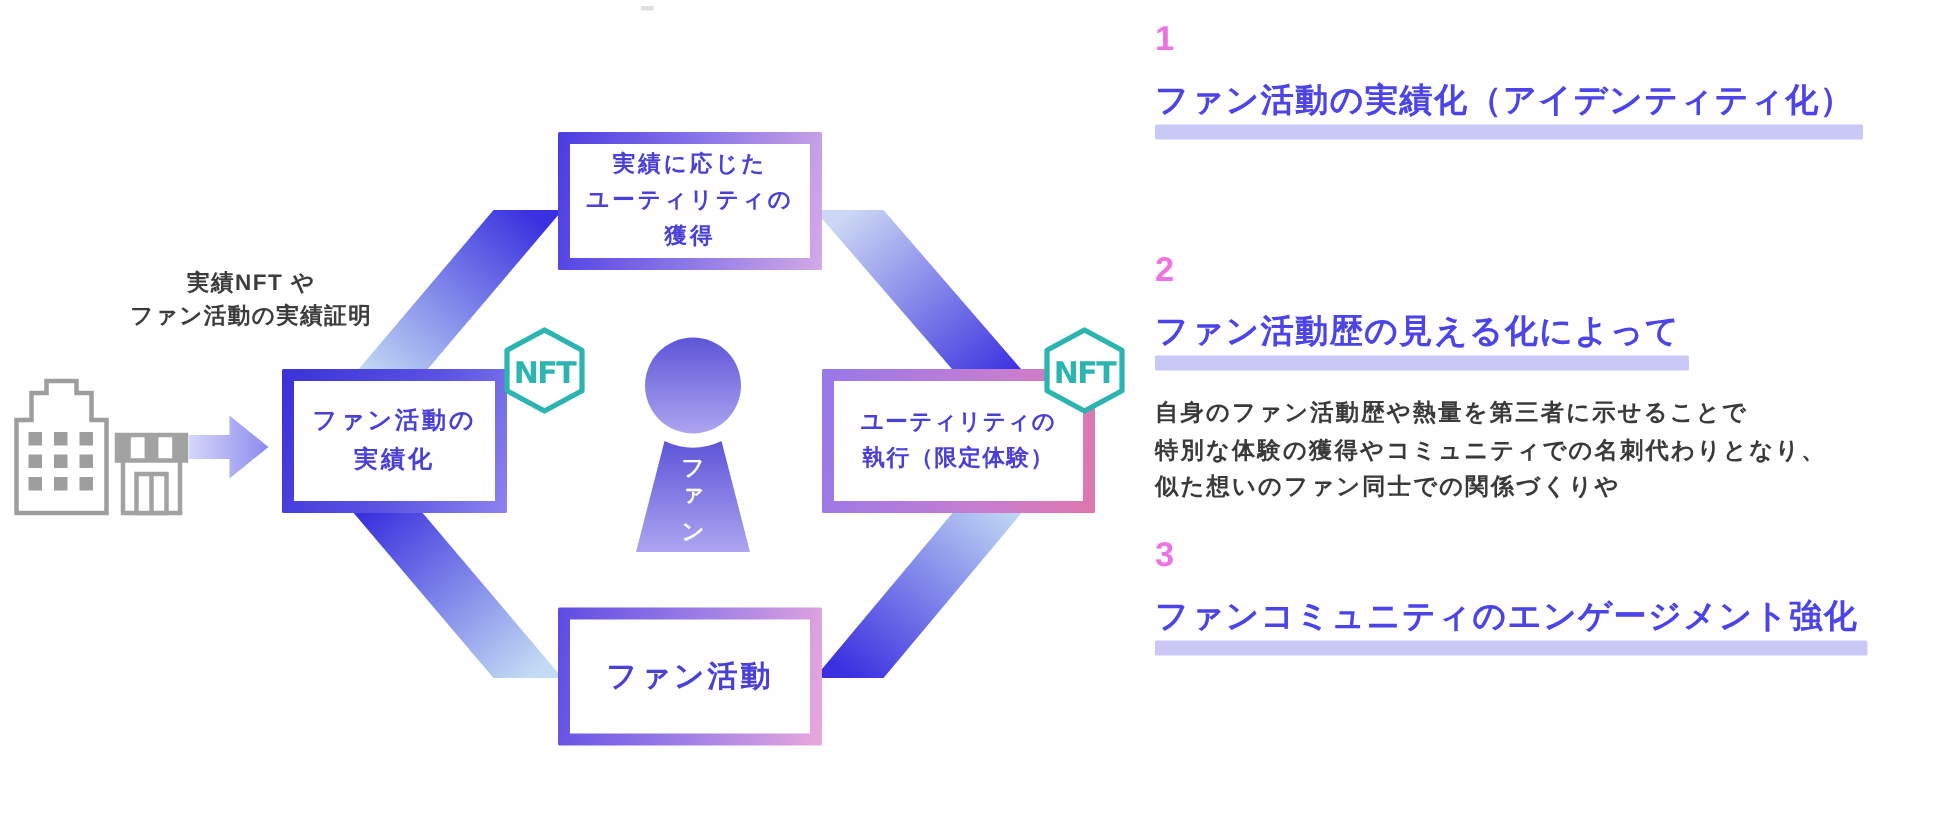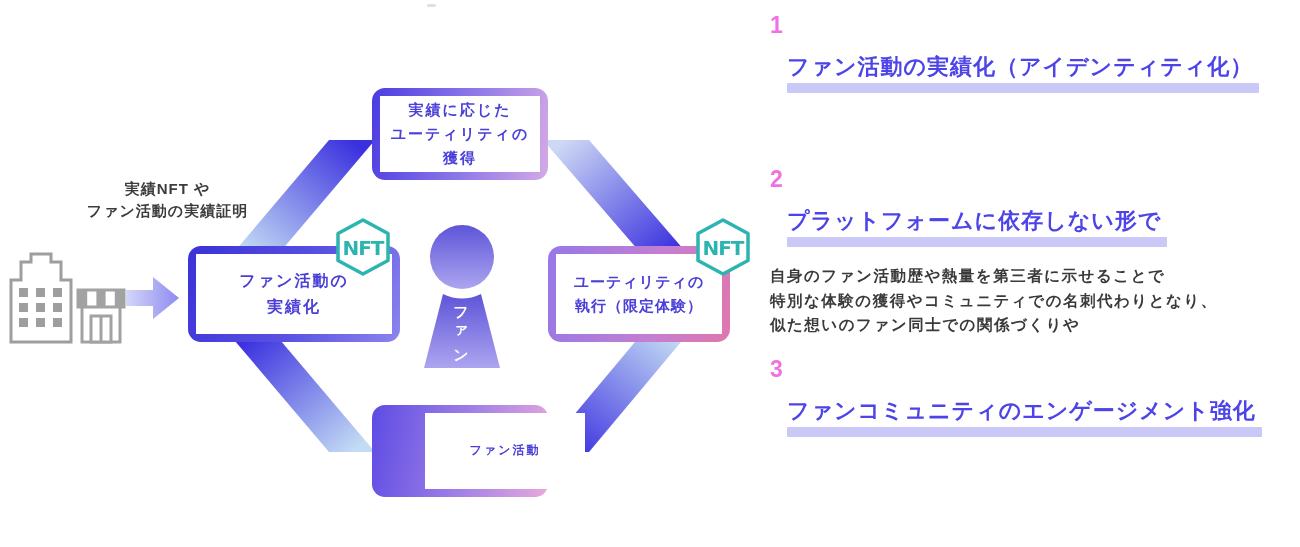--- a/index.html
+++ b/index.html
@@ -13,54 +13,54 @@
   .stray-mark { position:absolute; left:427px; top:4px; width:9px; height:3px;
                 background:#b9b9b9; opacity:.45; border-radius:2px; }
 
   .provider-label { position:absolute; left:55px; top:178px; width:225px;
                     text-align:center; font-size:15px; font-weight:600; color:#3c3c3c;
                     line-height:1.45; letter-spacing:1px; white-space:pre-line; }
 
   .provider-icons { position:absolute; left:8px; top:250px; }
   .arrow-icon { position:absolute; left:126px; top:276px; }
 
-  .cycle-box { position:absolute; padding:8px; border-radius:13px; }
+  .cycle-box { position:absolute; padding:8px; border-radius:1px; }
   .cycle-box .inner { width:100%; height:100%; background:#fff; display:flex;
                       align-items:center; justify-content:center; text-align:center;
                       font-weight:700; color:#4a40d8; letter-spacing:2px;
                       line-height:1.6; white-space:pre-line; }
   .box-top    { left:372px; top:88px;  width:176px; height:92px;
                 background:linear-gradient(100deg,#4b3ce2 0%,#8f7ae8 55%,#d4a9e6 100%); }
   .box-top .inner { font-size:15px; }
-  .box-left   { left:188px; top:246px; width:212px; height:96px;
+  .box-left   { left:188px; top:246px; width:150px; height:96px;
                 background:linear-gradient(115deg,#3a31d8 0%,#5a52e2 55%,#8c84ee 100%); }
   .box-left .inner { font-size:16px; }
   .box-right  { left:548px; top:246px; width:182px; height:96px;
                 background:linear-gradient(100deg,#9678e8 0%,#c57ed0 60%,#df77ae 100%); }
   .box-right .inner { font-size:15px; letter-spacing:1px; }
   .box-bottom { left:372px; top:405px; width:176px; height:92px;
                 background:linear-gradient(100deg,#5d4ce4 0%,#a382e6 55%,#e9a8dc 100%); }
-  .box-bottom .inner { font-size:12px;margin-left:45px; }
+  .box-bottom .inner { font-size:20px; }
 
   .nft-badge { position:absolute; width:56px; height:58px; }
   .nft-badge-left  { left:335px; top:218px; }
   .nft-badge-right { left:695px; top:218px; }
 
   .person-figure { position:absolute; left:405px; top:222px; }
   .person-label { position:absolute; left:450px; top:296px; width:22px;
                   writing-mode:vertical-rl; text-orientation:upright;
                   color:#ffffff; font-weight:700; font-size:15px;
                   letter-spacing:4px; line-height:22px; }
 
   
   .panel { position:absolute; left:770px; top:0; width:525px; height:547px; }
   .section { position:absolute; left:0; width:525px; }
   .section-1 { top:14px; } .section-2 { top:168px; } .section-3 { top:358px; }
   .sec-number { font-size:23px; font-weight:700; color:#ee72e2; line-height:1; margin-bottom:17px; }
-  .head-wrap { display:table;margin-left:17px; }
+  .head-wrap { display:table; }
   .sec-title { font-size:22px; font-weight:700; color:#4c44e8; letter-spacing:1px;
                line-height:1.2; white-space:nowrap; }
   .sec-underline { height:10px; margin-top:3px; width:calc(100% + 6px);
                    background:#c9c8f6; border-radius:1px; }
   .sec-body { margin-top:17px; font-size:15.5px; color:#3a3a3a; font-weight:600;
               line-height:1.58; letter-spacing:1.5px; white-space:pre-line; }
 </style>
 </head>
 <body>
 
@@ -178,21 +178,21 @@
       <div class="sec-number">1</div>
       <div class="head-wrap">
         <div class="sec-title">ファン活動の実績化（アイデンティティ化）</div>
         <div class="sec-underline"></div>
       </div>
     </div>
 
     <div class="section section-2">
       <div class="sec-number">2</div>
       <div class="head-wrap">
-        <div class="sec-title">プラットフォームに依存しない形で</div>
+        <div class="sec-title">ファン活動歴の見える化によって</div>
         <div class="sec-underline"></div>
       </div>
       <div class="sec-body">自身のファン活動歴や熱量を第三者に示せることで
 特別な体験の獲得やコミュニティでの名刺代わりとなり、
 似た想いのファン同士での関係づくりや</div>
     </div>
 
     <div class="section section-3">
       <div class="sec-number">3</div>
       <div class="head-wrap">

